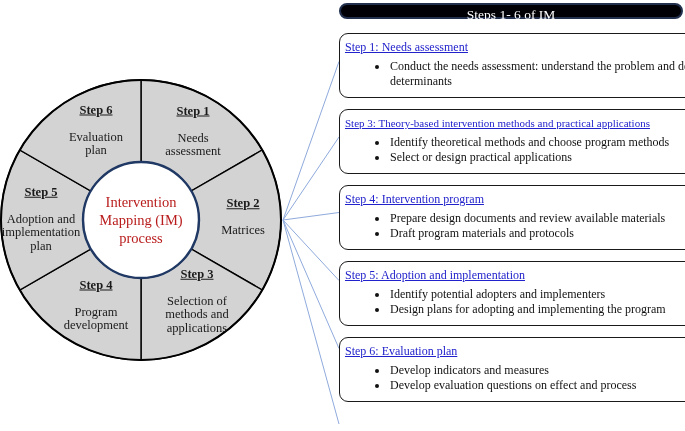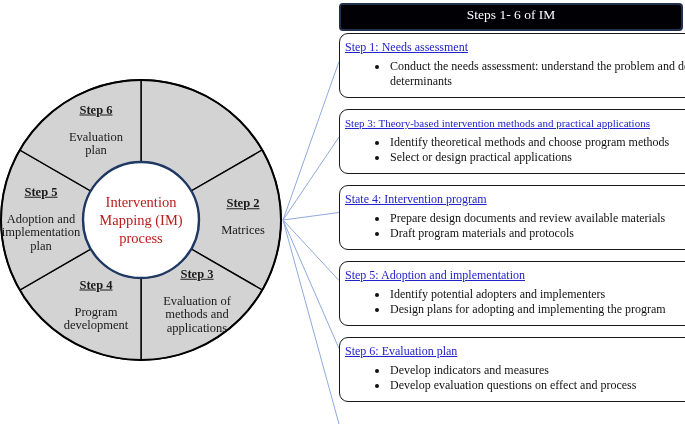--- a/index.html
+++ b/index.html
@@ -26,22 +26,22 @@
   .hub-label{
     position:absolute;transform:translate(-50%,-50%);
     text-align:center;font-size:14.5px;line-height:18px;color:#b91c1c;
     white-space:pre-line;
   }
   
   #right-col{
     position:absolute;left:339px;top:3px;width:344px;
   }
   #im-header{
-    box-sizing:border-box;height:28px;width:344px;
-    background:#000005;border:2px solid #22304e;border-radius:4px;
+    box-sizing:border-box;height:16px;width:344px;
+    background:#000005;border:2px solid #22304e;border-radius:10px;
     color:#ffffff;font-size:13.5px;text-align:center;line-height:20px;
   }
   #boxes{
     position:absolute;left:0;top:30px;width:344px;
     display:flex;flex-direction:column;gap:11px;
   }
   .step-box{
     box-sizing:border-box;width:408px;
     background:#ffffff;border:1.4px solid #1a1a1a;border-radius:9px;
     padding:3px 5px 4px 5px;
@@ -77,27 +77,32 @@
       <path class="segment" d="M262.2,150 A140,140 0 0 1 262.2,290 L191.2,249 A58,58 0 0 0 191.2,191 Z"></path>
       <path class="segment" d="M262.2,290 A140,140 0 0 1 141,360 L141,278 A58,58 0 0 0 191.2,249 Z"></path>
       <path class="segment" d="M141,360 A140,140 0 0 1 19.8,290 L90.8,249 A58,58 0 0 0 141,278 Z"></path>
       <path class="segment" d="M19.8,290 A140,140 0 0 1 19.8,150 L90.8,191 A58,58 0 0 0 90.8,249 Z"></path>
       <path class="segment" d="M19.8,150 A140,140 0 0 1 141,80 L141,162 A58,58 0 0 0 90.8,191 Z"></path>
       <circle class="outer-ring" cx="141" cy="220" r="140"></circle>
       <circle class="inner-circle" cx="141" cy="220" r="58"></circle>
     </g>
   </svg>
 
+  <div class="wheel-label" style="left:193px;top:131px">
+    <div class="wl-step">Step 1</div>
+    <div class="wl-sub">Needs
+assessment</div>
+  </div>
   <div class="wheel-label" style="left:243px;top:217px">
     <div class="wl-step">Step 2</div>
     <div class="wl-sub">Matrices</div>
   </div>
   <div class="wheel-label" style="left:197px;top:301px">
     <div class="wl-step">Step 3</div>
-    <div class="wl-sub">Evaluation of
+    <div class="wl-sub">Selection of
 methods and
 applications</div>
   </div>
   <div class="wheel-label" style="left:96px;top:305px">
     <div class="wl-step">Step 4</div>
     <div class="wl-sub">Program
 development</div>
   </div>
   <div class="wheel-label" style="left:41px;top:219px">
     <div class="wl-step">Step 5</div>
@@ -130,21 +135,21 @@
 
       <div class="step-box">
         <span class="step-title small">Step 3: Theory-based intervention methods and practical applications</span>
         <ul>
           <li>Identify theoretical methods and choose program methods</li>
           <li>Select or design practical applications</li>
         </ul>
       </div>
 
       <div class="step-box">
-        <span class="step-title">State 4: Intervention program</span>
+        <span class="step-title">Step 4: Intervention program</span>
         <ul>
           <li>Prepare design documents and review available materials</li>
           <li>Draft program materials and protocols</li>
         </ul>
       </div>
 
       <div class="step-box">
         <span class="step-title">Step 5: Adoption and implementation</span>
         <ul>
           <li>Identify potential adopters and implementers</li>

